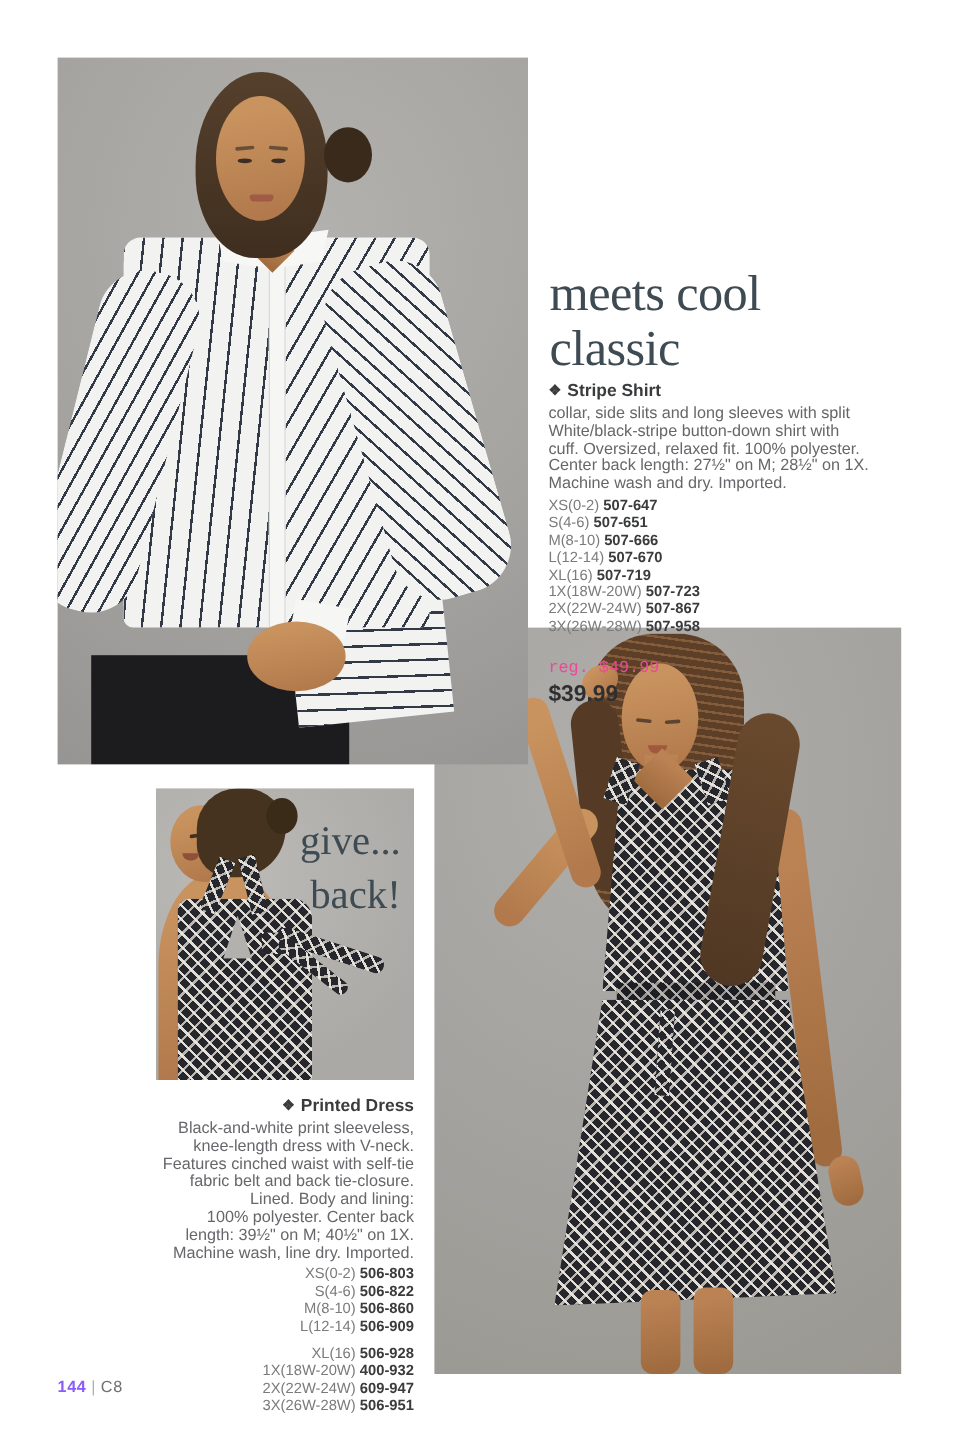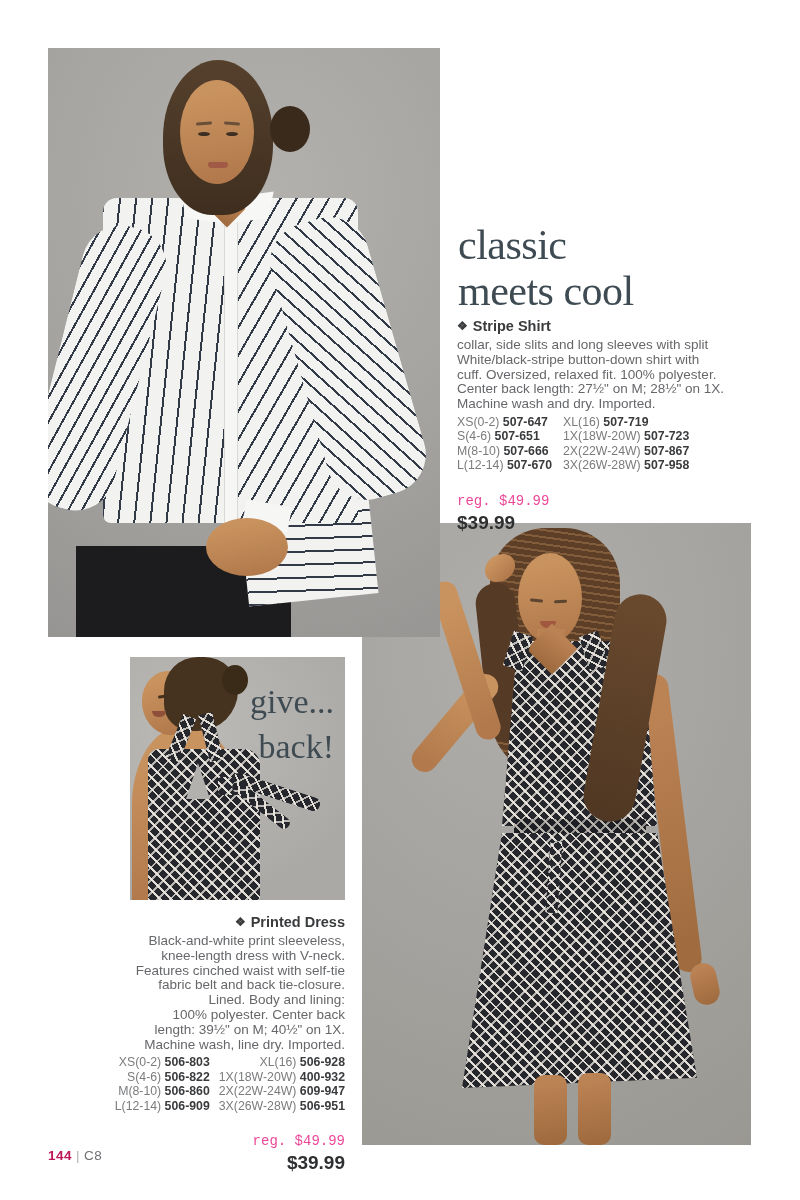--- a/index.html
+++ b/index.html
@@ -36,30 +36,30 @@
   .serifhead{font-family:"Liberation Serif","DejaVu Serif",serif;color:#3e4b52;}
   #headline{position:absolute;left:458px;top:222px;font-size:42px;line-height:46px;letter-spacing:-0.5px;z-index:4;}
   #giveback-text{position:absolute;right:11px;top:22px;text-align:right;font-size:34px;line-height:45px;z-index:5;margin-left:43px;}
 
   .info{position:absolute;z-index:4;}
   #shirt-info{left:457px;top:318px;width:306px;text-align:left;}
   #dress-info{right:455px;top:914px;width:256px;text-align:right;}
   .prod-name{font-size:14.5px;font-weight:bold;color:#3a3b3d;line-height:17px;}
   .marker{font-size:12px;margin-right:5px;position:relative;top:-1px;}
   .desc{font-size:13.5px;line-height:14.8px;color:#66676a;margin-top:2px;}
-  .sizes{display:flex;margin-top:3px;font-size:12.3px;line-height:14.4px;color:#7a7b7d;}
+  .sizes{display:flex;margin-top:3px;font-size:12.3px;line-height:14.4px;color:#7a7b7d;flex-direction:column;}
   .sizes b{color:#3a3b3d;}
   #shirt-info .col1{width:106px;}
   #dress-info .sizes{justify-content:flex-end;gap:9px;}
   #dress-info .col1,#dress-info .col2{text-align:right;}
   .reg{font-size:14px;color:#ec4899;margin-top:20px;line-height:16px;font-family:Liberation Mono, monospace;}
   .sale{font-size:19px;font-weight:bold;color:#2e2f31;margin-top:3px;line-height:21px;}
 
   #footer{position:absolute;left:48px;top:1148px;font-size:13.5px;color:#6f7073;z-index:4;letter-spacing:0.5px;}
-  #footer b{color:#be185d;}
+  #footer b{color:#8b5cf6;}
   #footer .pipe{color:#b0b0b2;padding:0 4px;}
 </style>
 </head>
 <body>
 
 <div id="page">
 
   <div id="shirt-photo" class="photo">
     <div class="abs" style="left:28px;top:498px;width:215px;height:91px;background:#1c1c1e;"></div>
     <div class="abs shirtwhite st-h" style="left:195px;top:440px;width:130px;height:112px;transform:rotate(-6deg);"></div>
@@ -126,22 +126,22 @@
     <div class="abs herr" style="left:88px;top:120px;width:22px;height:18px;border-radius:4px;"></div>
     <div class="abs herr" style="left:100px;top:128px;width:92px;height:14px;border-radius:7px;transform:rotate(18deg);"></div>
     <div class="abs herr" style="left:96px;top:142px;width:70px;height:12px;border-radius:6px;transform:rotate(38deg);"></div>
     <div id="giveback-text" class="serifhead">
       <div>give...</div>
       <div>back!</div>
     </div>
   </div>
 
   <div id="headline" class="serifhead">
+    <div>meets cool</div>
     <div>classic</div>
-    <div>meets cool</div>
   </div>
 
   <div id="shirt-info" class="info">
     <div class="prod-name"><span class="marker">❖</span><span>Stripe Shirt</span></div>
     <div class="desc">
       <div>collar, side slits and long sleeves with split</div>
       <div>White/black-stripe button-down shirt with</div>
       <div>cuff. Oversized, relaxed fit. 100% polyester.</div>
       <div>Center back length: 27½" on M; 28½" on 1X.</div>
       <div>Machine wash and dry. Imported.</div>

